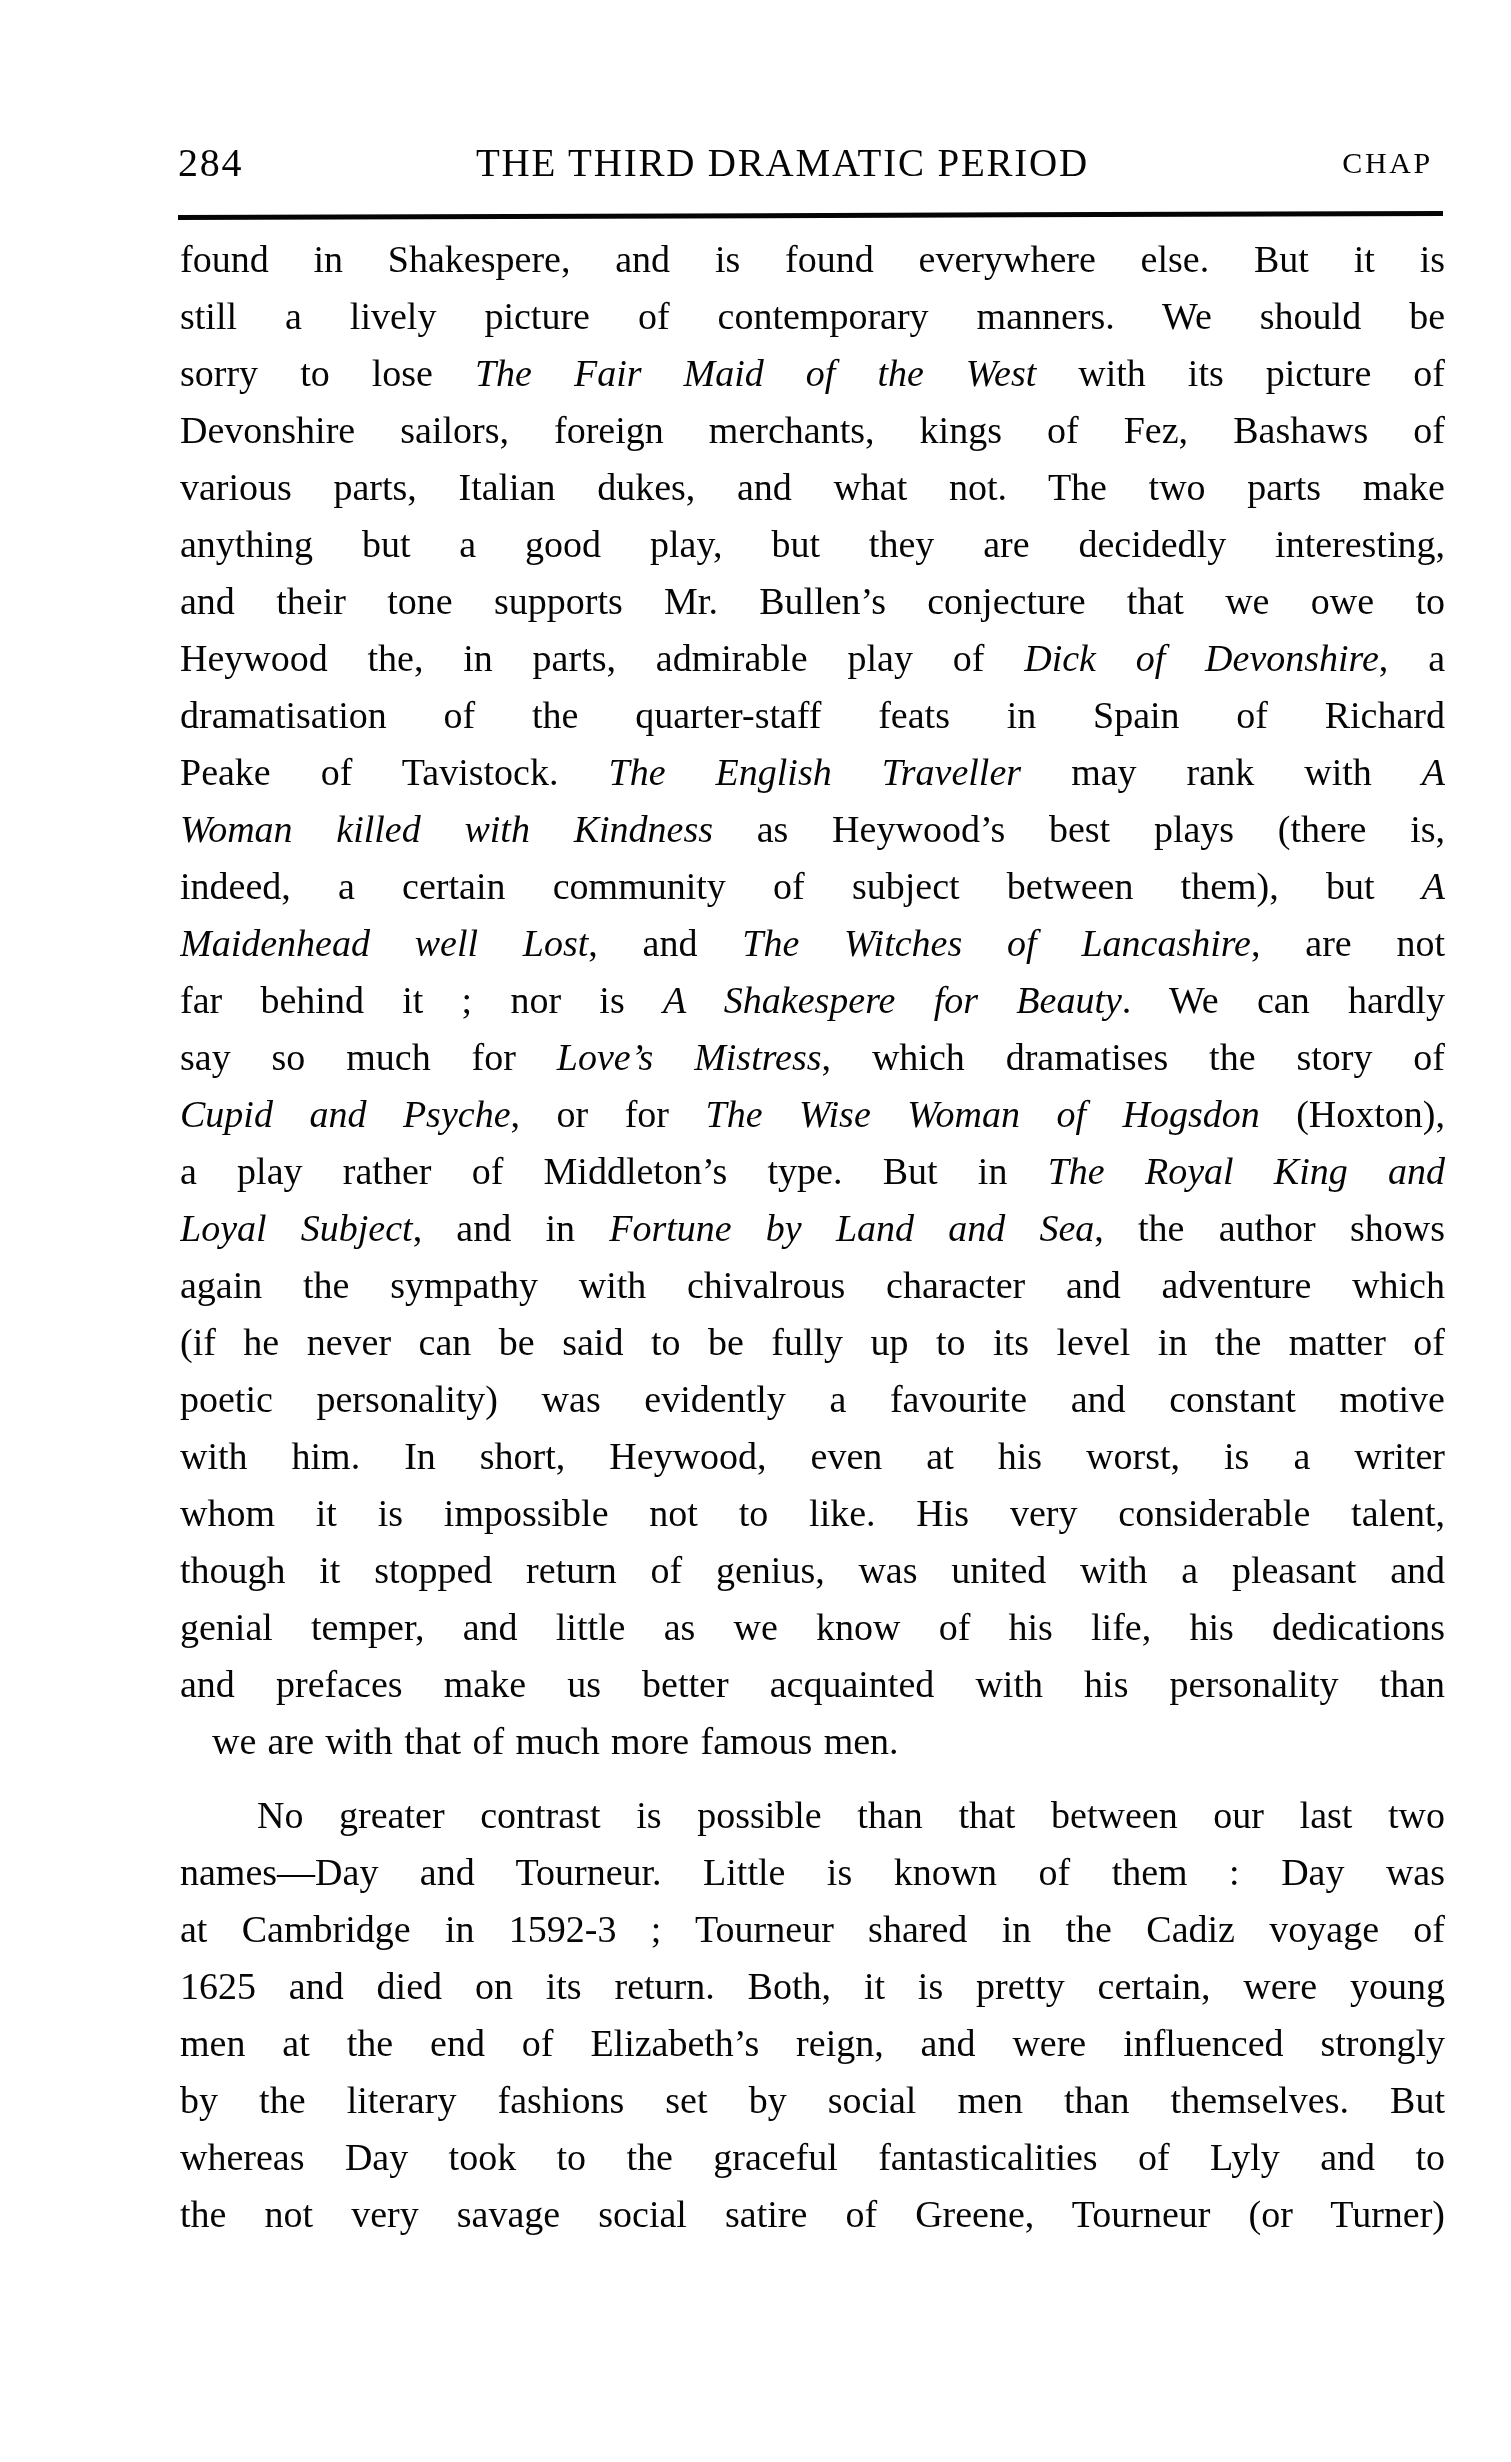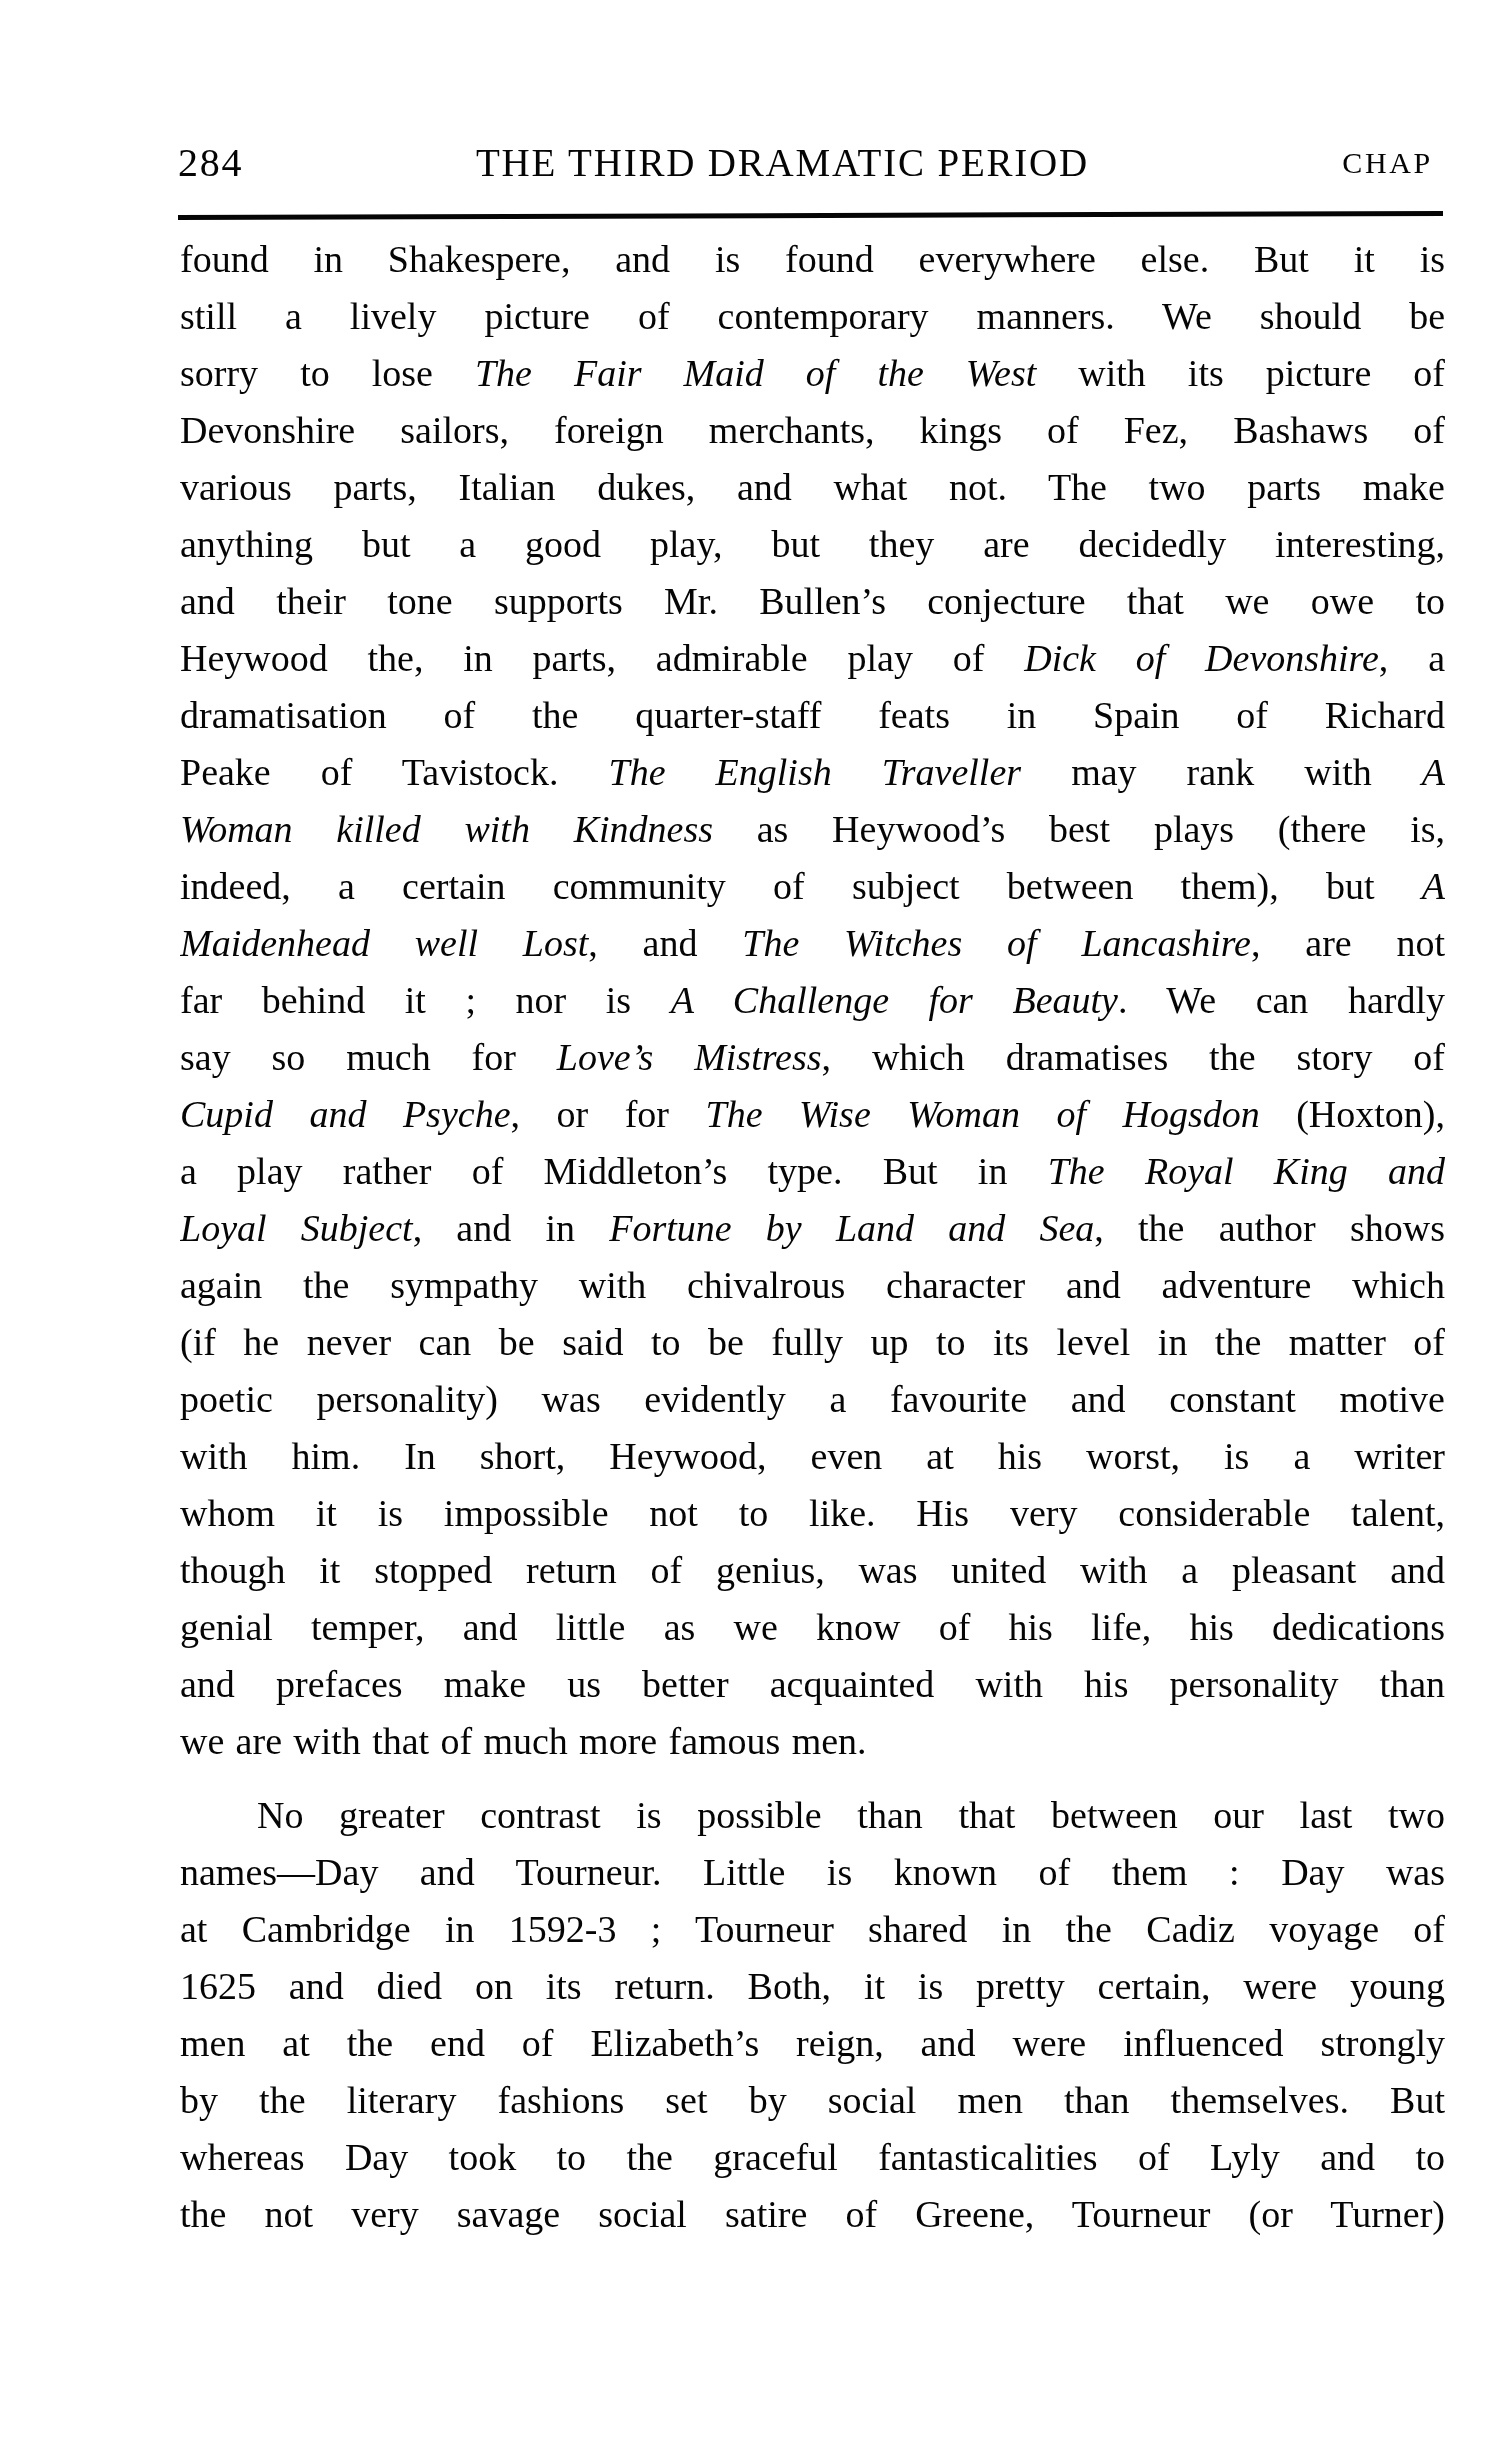--- a/index.html
+++ b/index.html
@@ -68,20 +68,21 @@
   }
   
   .line::after {
     content: "";
     display: inline-block;
     width: 100%;
     height: 0;
   }
   .line.last {
     text-align: left;
+    margin-left: 32px;
   }
   .line.last::after {
     content: none;
   }
   .line.indent {
     text-indent: 77px;
     margin-top: 17px;
   }
   .line em {
     font-style: italic;
@@ -106,21 +107,21 @@
         <div class="line"><span>Devonshire sailors, foreign merchants, kings of Fez, Bashaws of</span></div>
         <div class="line"><span>various parts, Italian dukes, and what not. The two parts make</span></div>
         <div class="line"><span>anything but a good play, but they are decidedly interesting,</span></div>
         <div class="line"><span>and their tone supports Mr. Bullen’s conjecture that we owe to</span></div>
         <div class="line"><span>Heywood the, in parts, admirable play of </span><em>Dick of Devonshire</em><span>, a</span></div>
         <div class="line"><span>dramatisation of the quarter-staff feats in Spain of Richard</span></div>
         <div class="line"><span>Peake of Tavistock. </span><em>The English Traveller</em><span> may rank with </span><em>A</em></div>
         <div class="line"><em>Woman killed with Kindness</em><span> as Heywood’s best plays (there is,</span></div>
         <div class="line"><span>indeed, a certain community of subject between them), but </span><em>A</em></div>
         <div class="line"><em>Maidenhead well Lost</em><span>, and </span><em>The Witches of Lancashire</em><span>, are not</span></div>
-        <div class="line"><span>far behind it ; nor is </span><em>A Challenge for Beauty</em><span>. We can hardly</span></div>
+        <div class="line"><span>far behind it ; nor is </span><em>A Shakespere for Beauty</em><span>. We can hardly</span></div>
         <div class="line"><span>say so much for </span><em>Love’s Mistress</em><span>, which dramatises the story of</span></div>
         <div class="line"><em>Cupid and Psyche</em><span>, or for </span><em>The Wise Woman of Hogsdon</em><span> (Hoxton),</span></div>
         <div class="line"><span>a play rather of Middleton’s type. But in </span><em>The Royal King and</em></div>
         <div class="line"><em>Loyal Subject</em><span>, and in </span><em>Fortune by Land and Sea</em><span>, the author shows</span></div>
         <div class="line"><span>again the sympathy with chivalrous character and adventure which</span></div>
         <div class="line"><span>(if he never can be said to be fully up to its level in the matter of</span></div>
         <div class="line"><span>poetic personality) was evidently a favourite and constant motive</span></div>
         <div class="line"><span>with him. In short, Heywood, even at his worst, is a writer</span></div>
         <div class="line"><span>whom it is impossible not to like. His very considerable talent,</span></div>
         <div class="line"><span>though it stopped return of genius, was united with a pleasant and</span></div>

